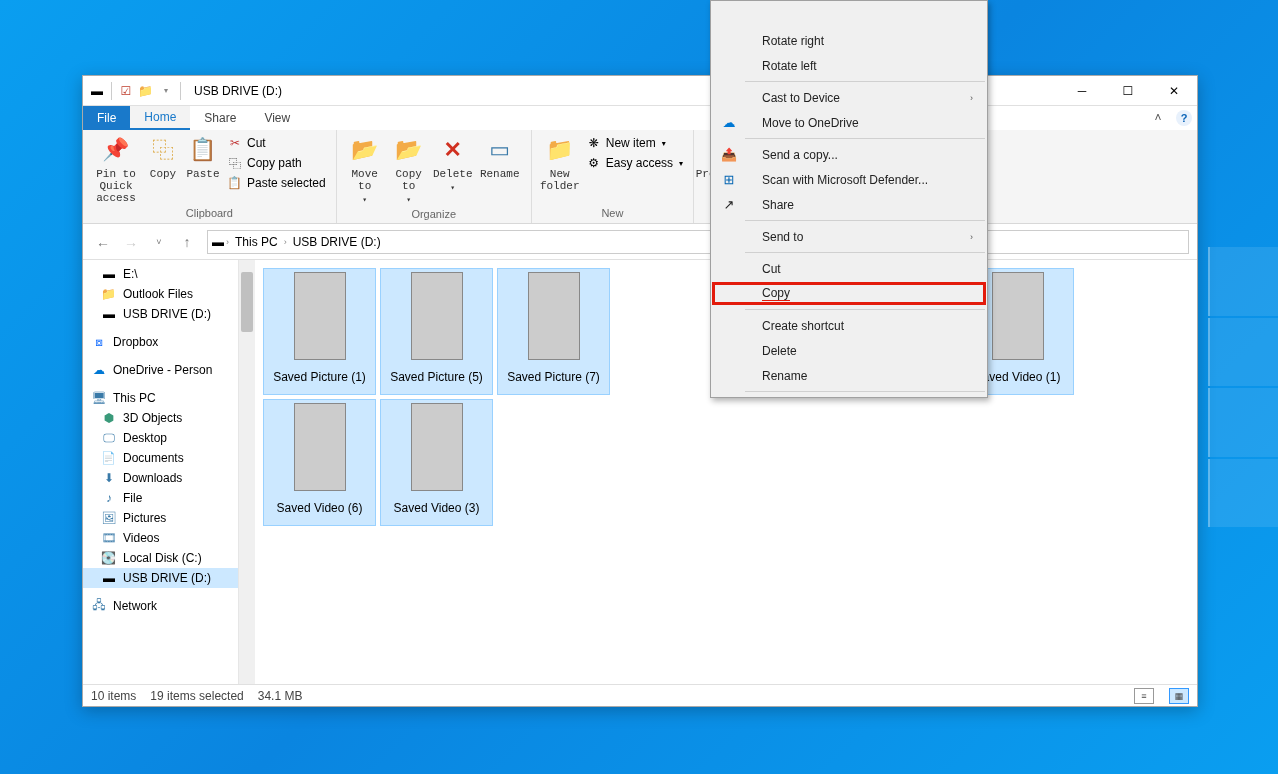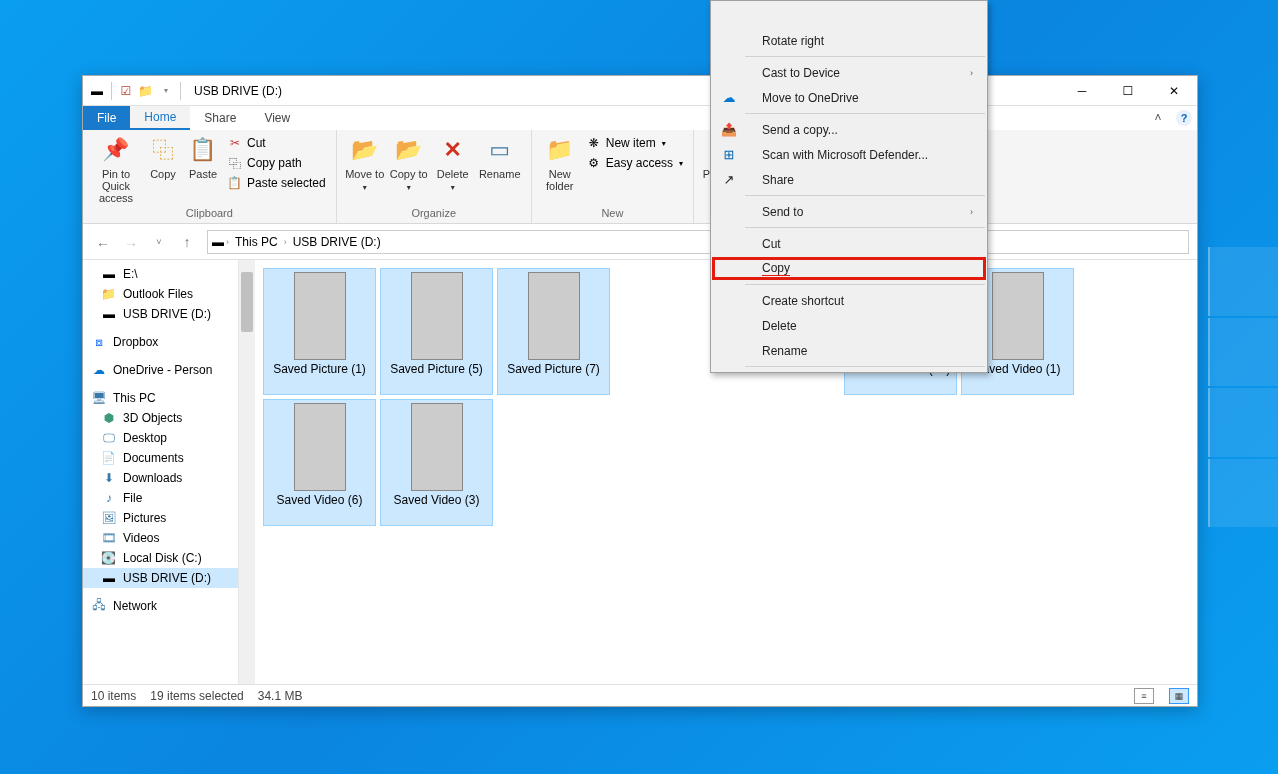--- a/index.html
+++ b/index.html
@@ -30,21 +30,21 @@
 .ribbon-tabs .rbtn { width: 26px; display: flex; align-items: center; justify-content: center; color: #555; }
 .ribbon-tabs .help { color: #0a63b7; font-weight: bold; background: #e8f1fc; border-radius: 50%; width: 16px; height: 16px; text-align: center; line-height: 16px; font-size: 11px; }
 
 
 .ribbon { height: 94px; display: flex; background: #f5f5f5; border-bottom: 1px solid #d8d8d8; }
 .ribbon .group { display: flex; flex-direction: column; border-right: 1px solid #ddd; padding: 2px 6px; }
 .ribbon .group .buttons { display: flex; align-items: flex-start; flex: 1; }
 .ribbon .group .label { text-align: center; font-size: 11px; color: #666; padding-bottom: 2px; }
 .ribbon .bigbtn { display: flex; flex-direction: column; align-items: center; justify-content: center; width: 54px; padding: 2px 2px; gap: 2px; cursor: pointer; color: #333; }
 .ribbon .bigbtn .ico { width: 32px; height: 32px; display: flex; align-items: center; justify-content: center; font-size: 22px; }
-.ribbon .bigbtn span { line-height: 12px; text-align: center; font-size: 11px; }
+.ribbon .bigbtn span { line-height: 12px; text-align: center; font-size: 11px; font-family: Liberation Mono, monospace; }
 .ribbon .smallbtns { display: flex; flex-direction: column; gap: 2px; padding-top: 2px; }
 .ribbon .smallbtns .sb { display: flex; align-items: center; gap: 4px; padding: 1px 4px; font-size: 11px; cursor: pointer; }
 .ribbon .smallbtns .sb .sico { width: 16px; height: 16px; display: inline-flex; align-items: center; justify-content: center; }
 
 
 .addr-bar { height: 36px; display: flex; align-items: center; padding: 4px 8px; gap: 4px; background: #fff; border-bottom: 1px solid #e0e0e0; }
 .addr-bar .navbtn { width: 24px; height: 24px; display: flex; align-items: center; justify-content: center; color: #777; cursor: pointer; font-size: 14px; }
 .addr-bar .breadcrumb { flex: 1; height: 24px; border: 1px solid #ccc; display: flex; align-items: center; padding: 0 4px; gap: 2px; margin-left: 4px; }
 .addr-bar .breadcrumb .seg { padding: 0 4px; cursor: pointer; }
 .addr-bar .breadcrumb .sep { color: #888; font-size: 9px; }
@@ -57,21 +57,21 @@
 .nav-pane .item.root { padding-left: 8px; font-weight: 400; }
 .nav-pane .item.selected { background: #cce8ff; }
 .nav-pane .item .nico { width: 16px; height: 14px; display: inline-flex; align-items: center; justify-content: center; font-size: 12px; }
 .nav-scroll-gutter { width: 17px; background: #f0f0f0; border-left: 1px solid #e6e6e6; position: relative; }
 .nav-scroll-gutter .thumb { position: absolute; left: 2px; right: 2px; top: 12px; height: 60px; background: #c0c0c0; border-radius: 2px; }
 
 .files-pane { flex: 1; overflow: auto; padding: 8px; display: flex; flex-wrap: wrap; align-content: flex-start; gap: 4px; }
 .file-item { width: 113px; height: 127px; display: flex; flex-direction: column; align-items: center; padding: 4px; cursor: pointer; }
 .file-item.selected { background: #cce8ff; border: 1px solid #99d1ff; padding: 3px; }
 .file-item .thumb { width: 52px; height: 88px; background: #ccc; border: 1px solid #888; background-size: cover; background-position: center; }
-.file-item .fname { text-align: center; font-size: 12px; margin-top: 2px; line-height: 14px; }
+.file-item .fname { text-align: center; font-size: 12px; margin-top: 10px; line-height: 14px; }
 
 
 .status-bar { height: 22px; border-top: 1px solid #e0e0e0; display: flex; align-items: center; padding: 0 8px; gap: 14px; font-size: 11px; color: #444; }
 .status-bar .sspacer { flex: 1; }
 .status-bar .viewbtn { width: 20px; height: 16px; border: 1px solid #999; font-size: 9px; display: flex; align-items: center; justify-content: center; cursor: pointer; margin-left: 1px; }
 .status-bar .viewbtn.active { background: #cce8ff; border-color: #3399ff; }
 
 
 .context-menu { position: absolute; left: 710px; top: 0; width: 278px; background: #f0f0f0; border: 1px solid #a0a0a0; box-shadow: 2px 3px 6px rgba(0,0,0,0.3); padding: 2px 0; z-index: 50; }
 .context-menu .cmitem { display: flex; align-items: center; height: 25px; padding: 0 14px 0 51px; position: relative; cursor: default; font-size: 12px; color: #222; }
@@ -360,20 +360,23 @@
   </div>
 </div>
 
 <div class="context-menu">
   <div class="cmitem truncated">
       <span class="lbl" style="visibility:hidden">Print</span>
     </div>
   <div class="cmitem">
       <span class="lbl">Rotate right</span>
     </div>
+  <div class="cmitem">
+      <span class="lbl">Rotate left</span>
+    </div>
   <div class="cmsep"></div>
   <div class="cmitem">
       <span class="lbl">Cast to Device</span>
       <span class="arrow">›</span>
     </div>
   <div class="cmitem">
       <span class="cmico" style="color:#0078d4">☁</span>
       <span class="lbl">Move to OneDrive</span>
     </div>
   <div class="cmsep"></div>

